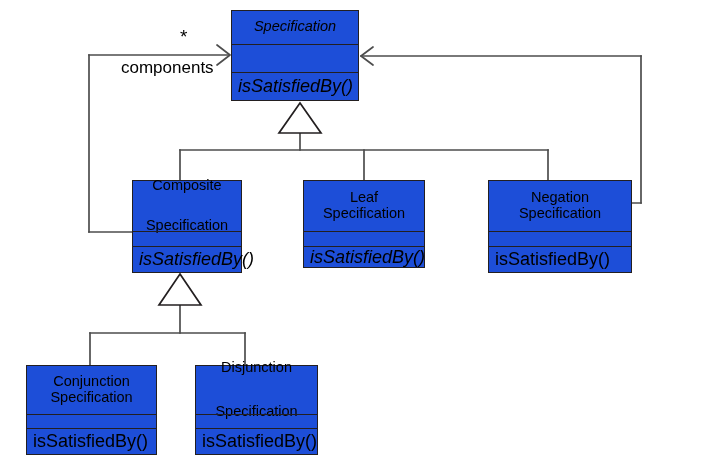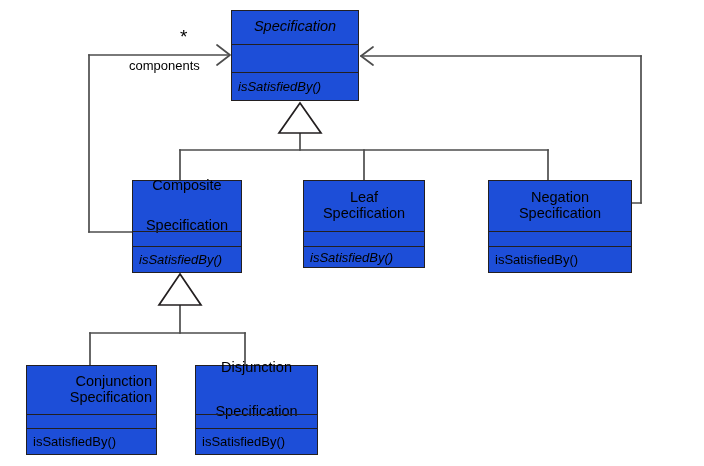--- a/index.html
+++ b/index.html
@@ -53,35 +53,34 @@
     flex: 0 0 auto;
     border-top: 1.5px solid #231f20;
   }
   .uml-op-compartment {
     box-sizing: border-box;
     flex: 1 1 auto;
     border-top: 1.5px solid #231f20;
     display: flex;
     align-items: center;
     padding-left: 6px;
-    font-size: 13px;
+    font-size: 18px;
     color: #000000;
     white-space: nowrap;
   }
   .abstract-name { font-style: italic; }
   .abstract-op   { font-style: italic; }
   .concrete-op   { font-style: normal; }
 
   .edge-label {
     position: absolute;
-    font-size: 13px;
+    font-size: 17px;
     color: #000000;
     white-space: nowrap;
     z-index: 6;
-    margin-left: 8px;
   }
   .multiplicity-label {
     position: absolute;
     font-size: 19px;
     line-height: 1;
     color: #000000;
     white-space: nowrap;
     z-index: 6;
   }
 </style>
@@ -177,21 +176,21 @@
       <span class="nm-line">Negation</span>
       <span class="nm-line">Specification</span>
     </div>
     <div class="uml-attr-compartment" style="height:15px;"></div>
     <div class="uml-op-compartment concrete-op">
       <span>isSatisfiedBy()</span>
     </div>
   </div>
 
   <div class="uml-class" style="left:26px; top:365px; width:131px; height:90px;">
-    <div class="uml-name-compartment" style="height:48px;align-items:flex-end;">
+    <div class="uml-name-compartment" style="height:48px;">
       <span class="nm-line">Conjunction</span>
       <span class="nm-line">Specification</span>
     </div>
     <div class="uml-attr-compartment" style="height:14px;"></div>
     <div class="uml-op-compartment concrete-op">
       <span>isSatisfiedBy()</span>
     </div>
   </div>
 
   <div class="uml-class" style="left:195px; top:365px; width:123px; height:90px;">

